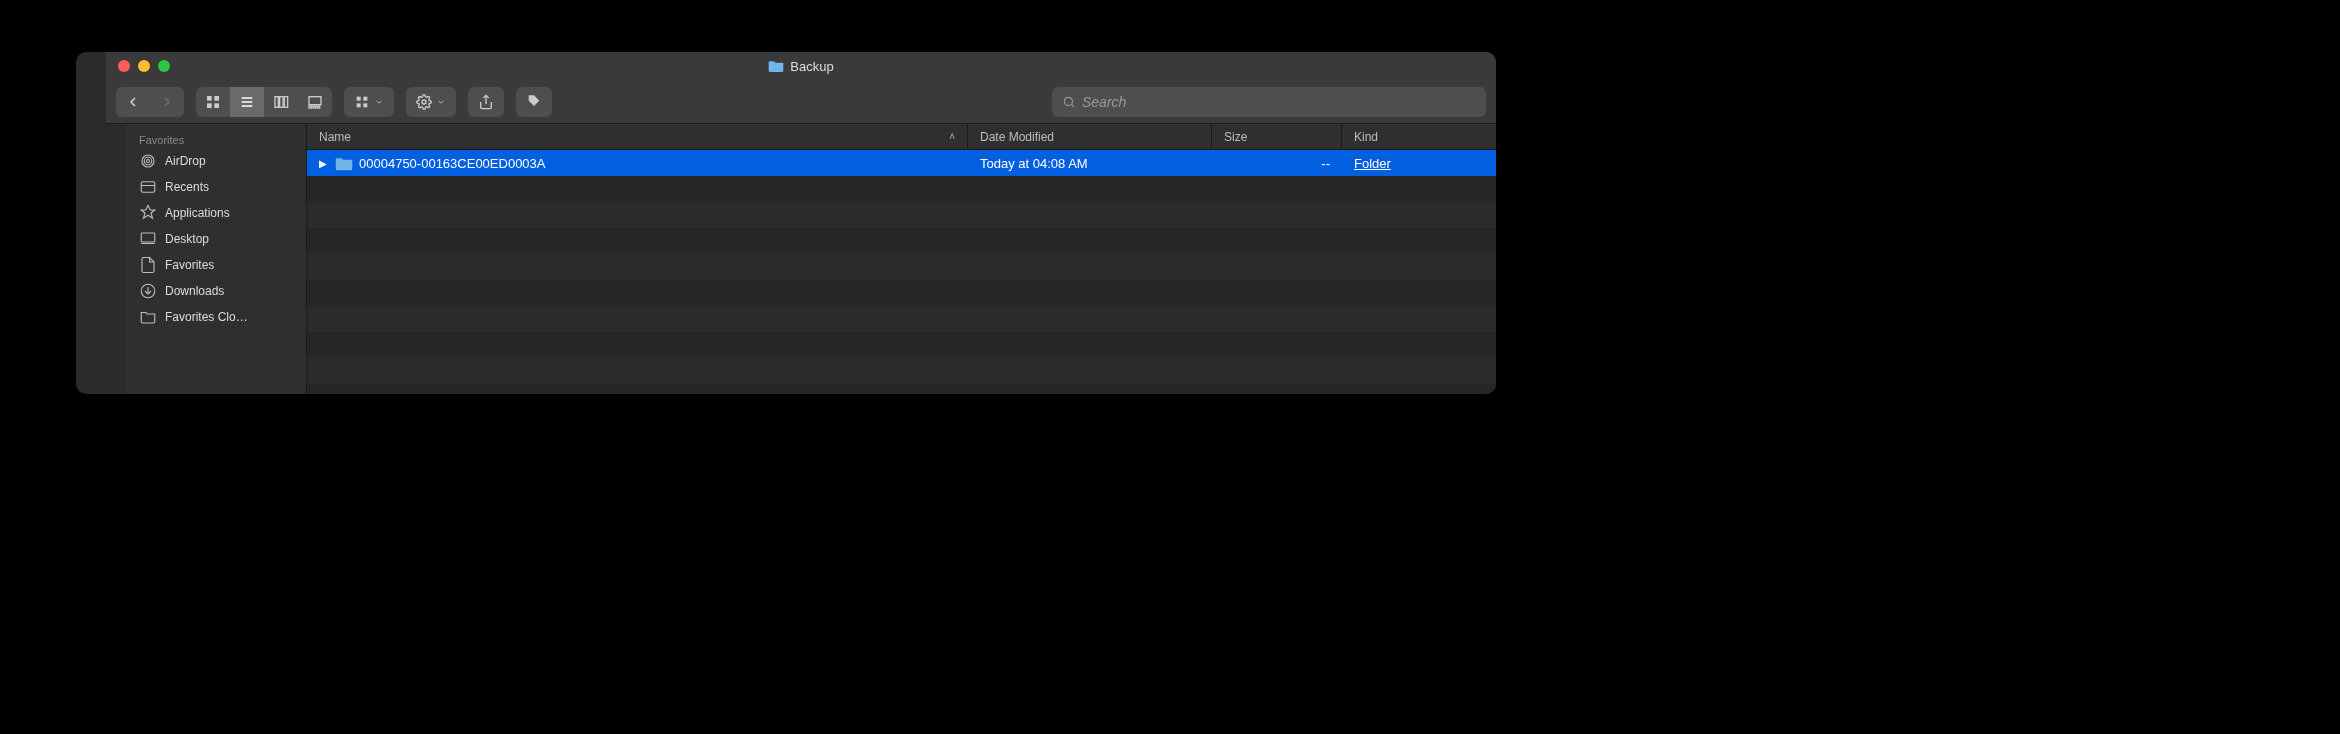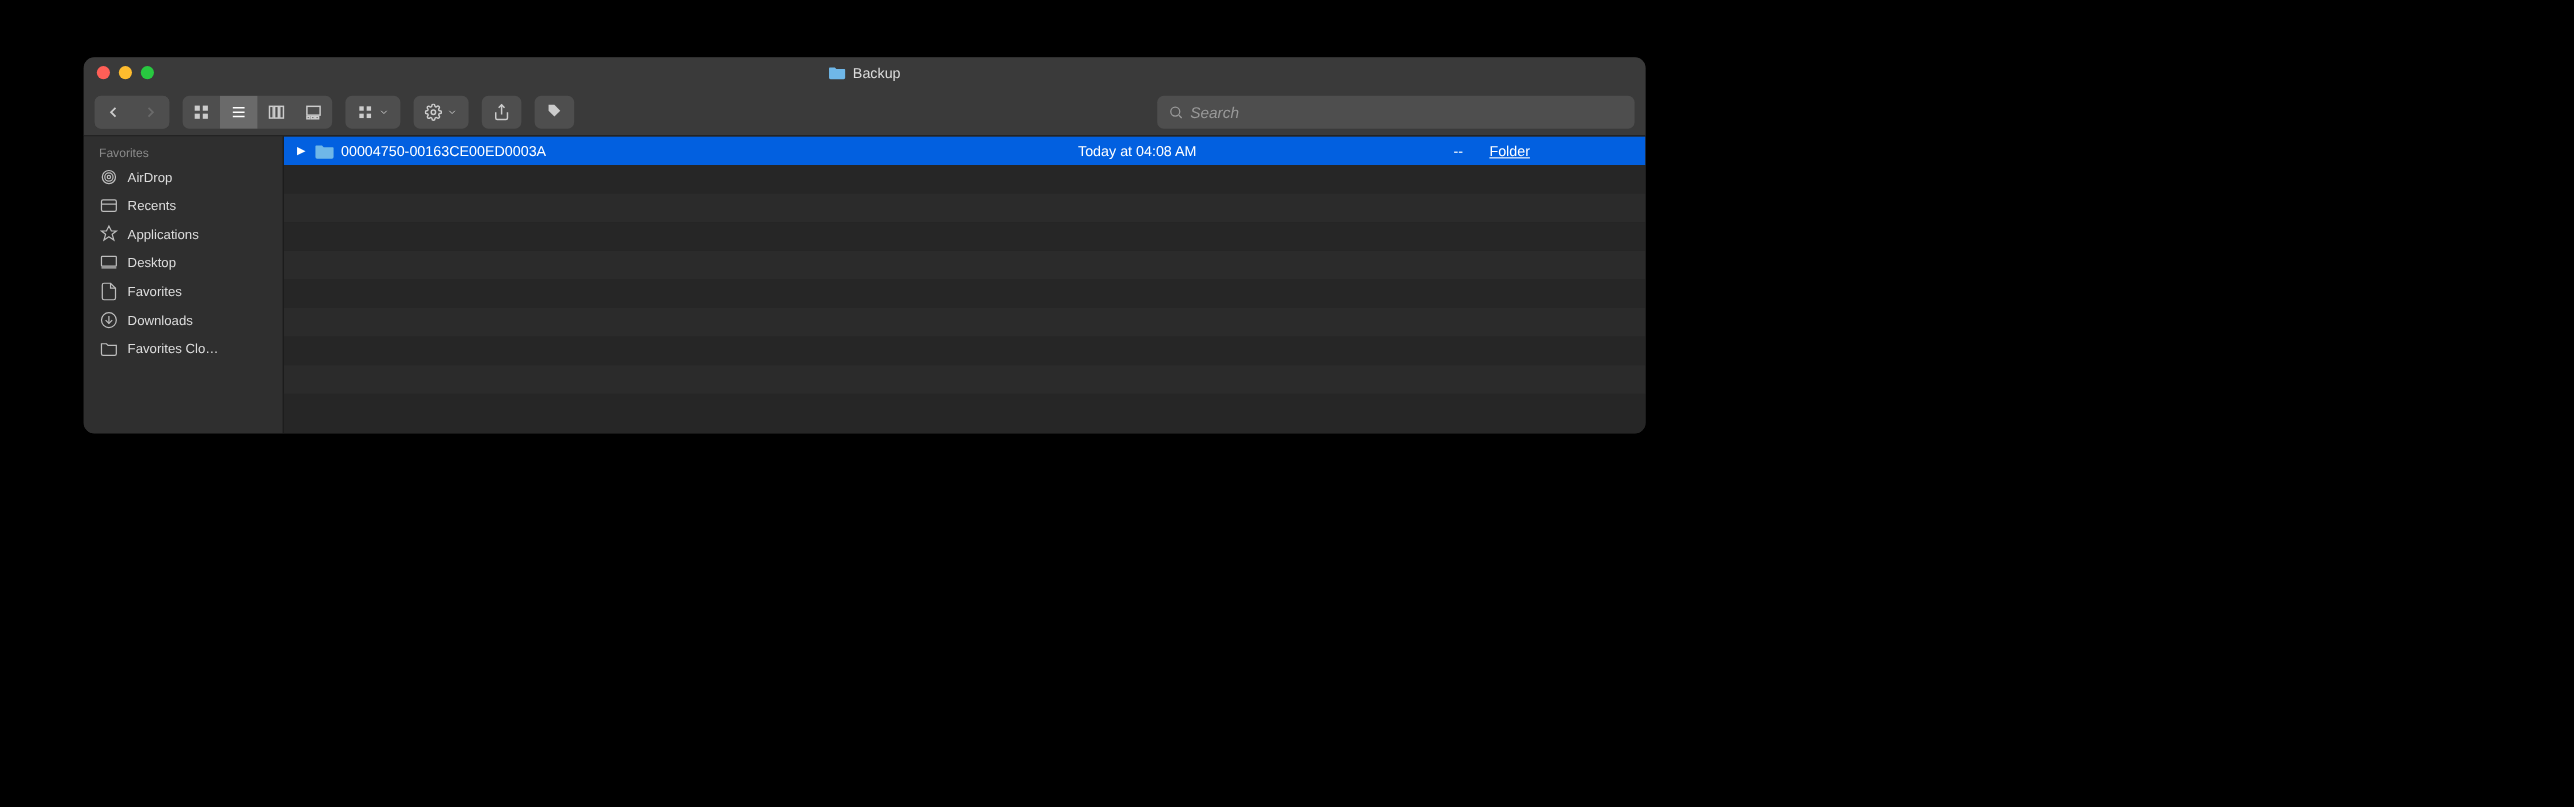--- a/index.html
+++ b/index.html
@@ -1,21 +1,21 @@
 <!DOCTYPE html>
 <html><head>
 <meta charset="utf-8">
 <style>
   * { box-sizing: border-box; margin: 0; padding: 0; font-family: -apple-system, "Helvetica Neue", Arial, sans-serif; }
   body { background:#000; width:2340px; height:734px; overflow:hidden; }
   .window {
     position:absolute; left:76px; top:52px; width:1420px; height:342px;
     background:#2b2b2b; border-radius:10px; overflow:hidden;
     box-shadow:0 20px 60px rgba(0,0,0,0.8);
-    display:flex; flex-direction:column;
+    display:flex; flex-direction:column;padding-left:30px;
   }
   .titlebar {
     height:28px; background:#3a3a3a; display:flex; align-items:center;
     position:relative; flex-shrink:0;
   }
   .traffic { display:flex; gap:8px; padding-left:12px; }
   .dot { width:12px; height:12px; border-radius:50%; }
   .dot.red{background:#ff5f57;} .dot.yellow{background:#febc2e;} .dot.green{background:#28c840;}
   .title-center { position:absolute; left:0; right:0; display:flex; justify-content:center; align-items:center; gap:6px; pointer-events:none;}
   .title-center .foldericon { width:16px; height:14px; }
@@ -34,21 +34,21 @@
   .btn svg { width:16px; height:16px; }
   .spacer { flex:1; }
   .search {
     display:flex; align-items:center; background:#4e4e4e; border-radius:6px;
     height:30px; width:434px; padding:0 10px; gap:6px;
   }
   .search input {
     background:transparent; border:none; outline:none; color:#ddd; font-size:14px; flex:1;font-style:italic;
   }
   .search input::placeholder{color:#999;}
-  .body { flex:1; display:flex; min-height:0; }
+  .body { flex:1; display:flex; min-height:0;margin-left:19px; }
   .sidebar {
     width:182px; background:#2f2f2f; border-right:1px solid #1a1a1a;
     padding-top:6px; overflow:hidden; flex-shrink:0;
   }
   .sidebar .section-label { color:#8a8a8a; font-size:11px; padding:4px 14px 2px; }
   .sidebar .item {
     display:flex; align-items:center; gap:8px; padding:4px 14px;
     color:#ddd; font-size:12px; white-space:nowrap; overflow:hidden; text-overflow:ellipsis;
   }
   .sidebar .item svg { width:18px; height:18px; flex-shrink:0; color:#bdbdbd; }
@@ -242,20 +242,35 @@
       </div>
       <div class="item">
         <svg viewBox="0 0 24 24" fill="none" stroke="currentColor" stroke-width="1.5">
             <path d="M3 6h6l2 2h10v10a2 2 0 0 1-2 2H5a2 2 0 0 1-2-2V6z"></path>
           </svg>
         <span>Favorites Clo…</span>
       </div>
     </div>
 
     <div class="content">
+      <div class="colheaders">
+        <div class="col name">
+          <span>Name</span>
+          <span class="sortarrow">˄</span>
+        </div>
+        <div class="col date">
+            <span>Date Modified</span>
+          </div>
+        <div class="col size">
+            <span>Size</span>
+          </div>
+        <div class="col kind">
+            <span>Kind</span>
+          </div>
+      </div>
       <div class="rows">
         <div class="row selected">
           <div class="cell name">
             <span class="disclosure">▶</span>
             <svg class="foldericon-sm" viewBox="0 0 24 20">
                 <path fill="#6fb7e8" d="M2 3h7l2 2h11a1 1 0 0 1 1 1v11a2 2 0 0 1-2 2H3a2 2 0 0 1-2-2V4a1 1 0 0 1 1-1z"></path>
               </svg>
             <span>00004750-00163CE00ED0003A</span>
           </div>
           <div class="cell date">

